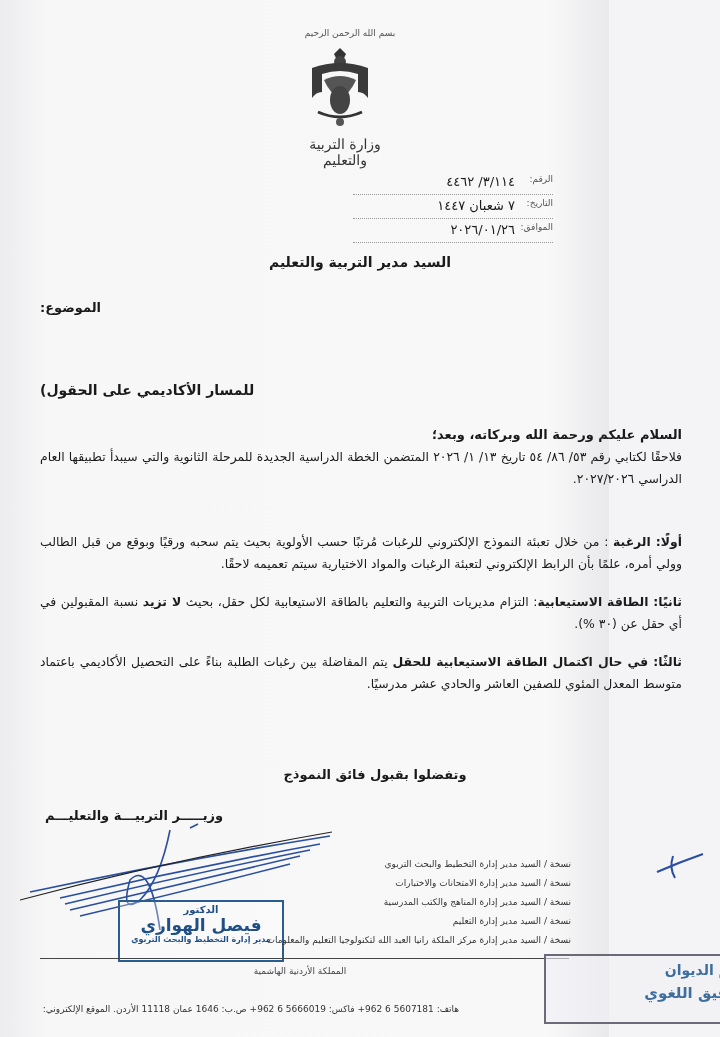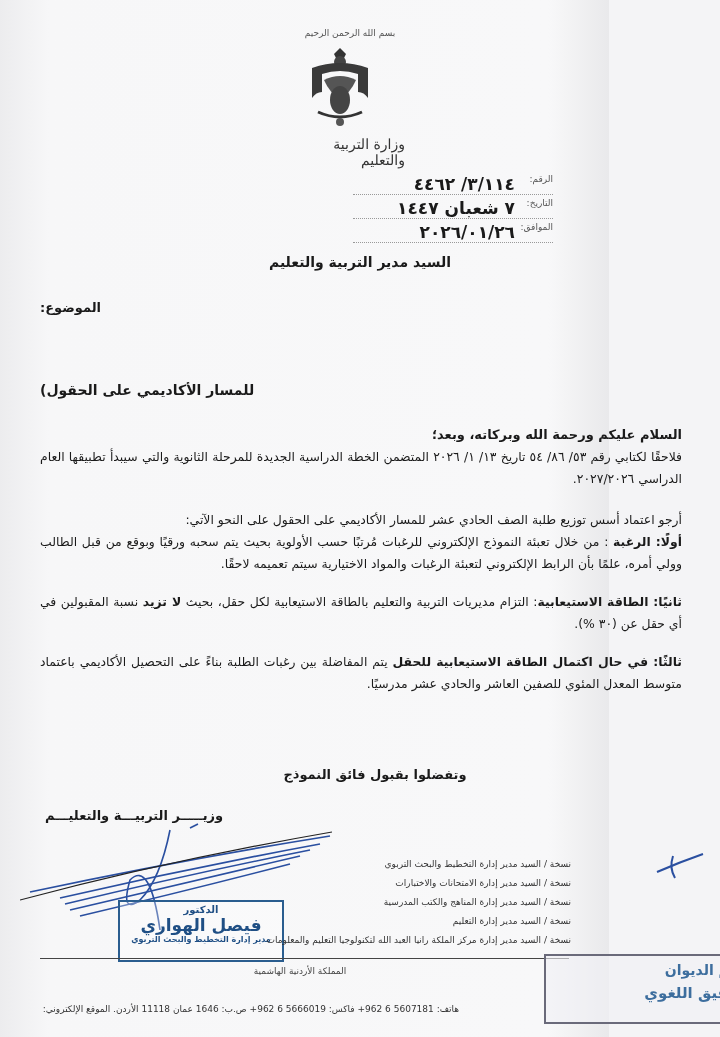--- a/index.html
+++ b/index.html
@@ -12,26 +12,26 @@
   }
   .page {
     position:absolute; left:0; top:0; width:609px; height:1037px;
     background:linear-gradient(90deg,#ececee 0%,#f7f7f8 8%,#f8f8f9 90%,#e9e9eb 100%);
   }
   .rtl { direction:rtl; }
   .abs { position:absolute; }
   
   .basmala { left:290px; top:28px; width:120px; font-size:9px; text-align:center; color:#555; }
   .emblem { left:304px; top:46px; width:72px; height:82px; }
-  .ministry-name { left:285px; top:136px; width:120px; font-family:"DejaVu Serif", serif; font-size:14px; color:#333; }
+  .ministry-name { left:285px; top:136px; width:120px; text-align:center; font-family:"DejaVu Serif", serif; font-size:14px; color:#333; }
   
   .ref-block { right:56px; top:172px; width:200px; font-size:11px; }
   .ref-row { position:relative; height:22px; border-bottom:1px dotted #999; margin-bottom:1px; }
   .ref-label { position:absolute; right:0; top:2px; font-size:9px; color:#555; }
-  .ref-value { position:absolute; right:38px; top:2px; font-weight:bold; font-size:17px; letter-spacing:1px; }
+  .ref-value { position:absolute; right:38px; top:2px; font-weight:normal; font-size:13px; letter-spacing:1px; }
   
   .addressee { left:0; width:720px; top:254px; text-align:center; font-weight:bold; font-size:14px; padding-left:0; }
   .subject-label { left:40px; top:300px; font-size:13px; font-weight:bold; }
   .subject-line { font-weight:bold; font-size:14px; }
   .subject-1 { left:40px; top:340px; }
   .subject-2 { left:40px; top:382px; }
   
   .body-text { left:40px; width:642px; font-size:12.4px; line-height:22px; text-align:justify; }
   .greeting { top:424px; font-weight:bold; font-size:13px; }
   .para1 { top:446px; }
@@ -92,21 +92,20 @@
       <span class="ref-value">٢٠٢٦/٠١/٢٦</span>
     </div>
   </div>
 
   <div class="abs addressee rtl">السيد مدير التربية والتعليم</div>
   <div class="abs subject-label rtl">الموضوع:</div>
   <div class="abs subject-line subject-2 rtl">للمسار الأكاديمي على الحقول)</div>
 
   <div class="abs body-text greeting rtl">السلام عليكم ورحمة الله وبركاته، وبعد؛</div>
   <div class="abs body-text para1 rtl">فلاحقًا لكتابي رقم ٥٣/ ٨٦/ ٥٤ تاريخ ١٣/ ١/ ٢٠٢٦ المتضمن الخطة الدراسية الجديدة للمرحلة الثانوية والتي سيبدأ تطبيقها العام الدراسي ٢٠٢٧/٢٠٢٦.</div>
-  <div class="abs body-text para2 rtl">أرجو اعتماد أسس توزيع طلبة الصف الحادي عشر للمسار الأكاديمي على الحقول على النحو الآتي:</div>
 
   <div class="abs body-text item1 rtl">
     <b class="k">أولًا: الرغبة</b><span> : من خلال تعبئة النموذج الإلكتروني للرغبات مُرتبًا حسب الأولوية بحيث يتم سحبه ورقيًا وبوقع من قبل الطالب وولي أمره، علمًا بأن الرابط الإلكتروني لتعبئة الرغبات والمواد الاختيارية سيتم تعميمه لاحقًا.</span>
   </div>
   <div class="abs body-text item2 rtl">
     <b class="k">ثانيًا: الطاقة الاستيعابية</b><span>: التزام مديريات التربية والتعليم بالطاقة الاستيعابية لكل حقل، بحيث </span><b class="k">لا تزيد</b><span> نسبة المقبولين في أي حقل عن (٣٠ %).</span>
   </div>
   <div class="abs body-text item3 rtl">
     <b class="k">ثالثًا: في حال اكتمال الطاقة الاستيعابية للحقل</b><span> يتم المفاضلة بين رغبات الطلبة بناءً على التحصيل الأكاديمي باعتماد متوسط المعدل المئوي للصفين العاشر والحادي عشر مدرسيًا.</span>
   </div>

